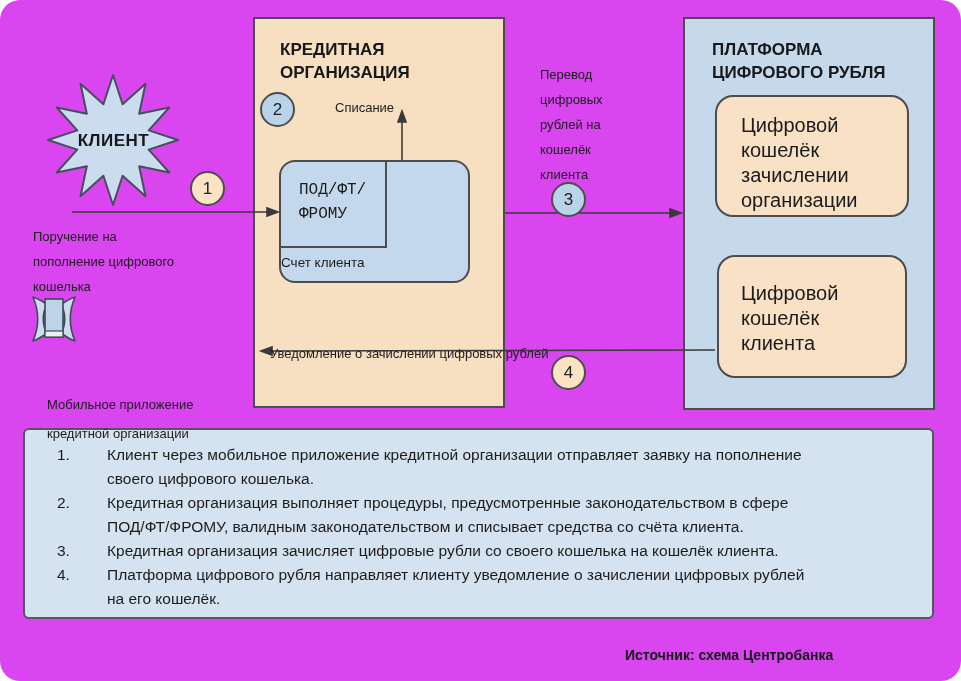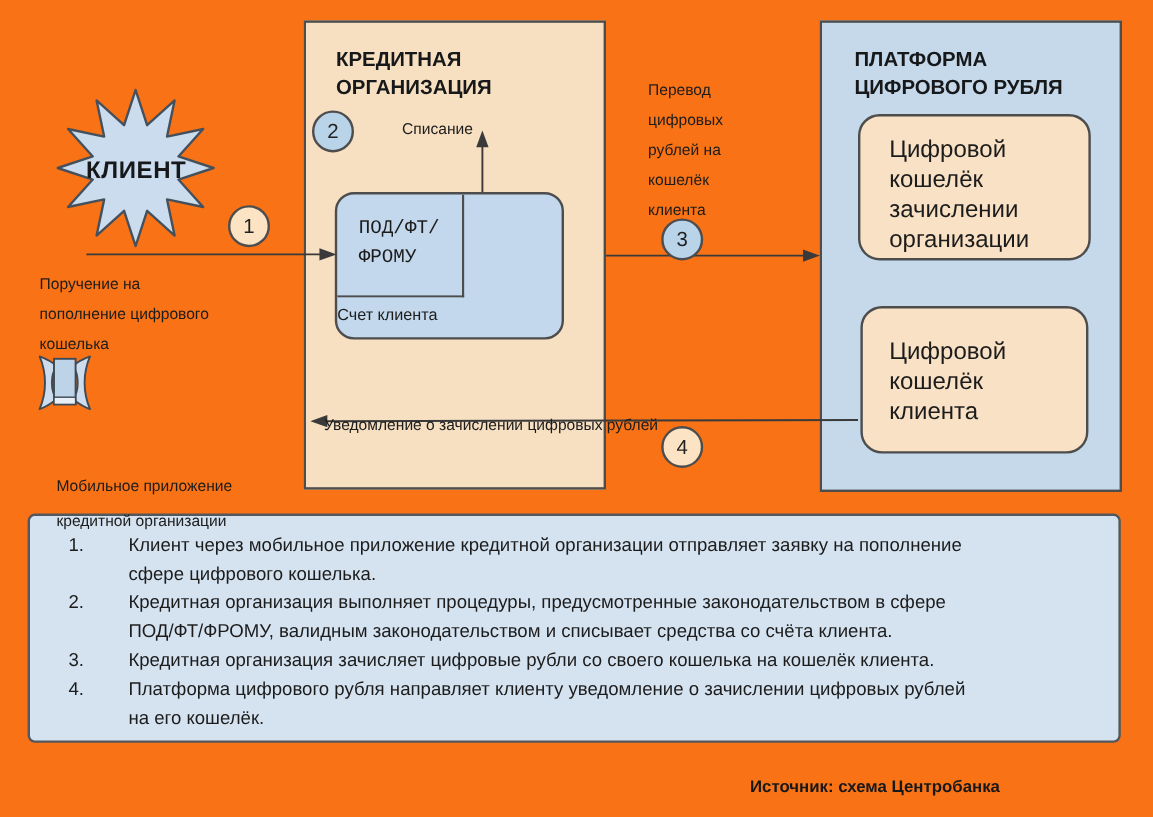--- a/index.html
+++ b/index.html
@@ -1,18 +1,18 @@
 <!DOCTYPE html>
 <html><head>
 <meta charset="utf-8">
 <style>
   html,body { margin:0; padding:0; background:#ffffff; }
   .stage {
-    position:relative; width:961px; height:681px; background:#f97316;
-    font-family:"Liberation Sans", sans-serif; color:#1c1c1c; overflow:hidden;
+    position:relative; width:961px; height:681px; background:#d946ef;
+    font-family:"Liberation Sans", sans-serif; color:#1c1c1c; overflow:hidden;border-radius:20px;
   }
   .panel { position:absolute; border:2px solid #4d4d4d; box-sizing:border-box; z-index:1; }
   .credit-panel   { left:253px; top:17px; width:252px; height:391px; background:#f7dfc1; }
   .platform-panel { left:683px; top:17px; width:252px; height:393px; background:#c5d9eb; }
   .panel-title { position:absolute; font-weight:bold; font-size:17px; line-height:23px; color:#17181a; }
   .credit-title   { left:25px; top:19px; }
   .platform-title { left:27px; top:19px; }
 
   .account-box { position:absolute; left:24px; top:141px; width:191px; height:123px;
     background:#c3d8ec; border:2px solid #4d4d4d; border-radius:16px; box-sizing:border-box; }
@@ -35,21 +35,21 @@
   .flow-label { position:absolute; font-size:13px; z-index:4; }
   .spisanie-label     { left:303px; top:100px;margin-left:32px; }
   .order-label        { left:33px;  top:224px; line-height:25px; }
   .transfer-label     { left:540px; top:62px;  line-height:25px; }
   .notification-label { left:270px; top:346px; white-space:nowrap;text-align:center; }
   .mobile-label       { left:47px;  top:390px; line-height:29px; }
 
   .star-wrap { position:absolute; left:47px; top:72px; width:133px; height:136px; z-index:2; }
   .star-wrap svg { position:absolute; left:0; top:0; }
   .star-label { position:absolute; left:0; right:0; top:59px; text-align:center;
-    font-weight:bold; font-size:20px; letter-spacing:0.5px; color:#17181a; }
+    font-weight:bold; font-size:17px; letter-spacing:0.5px; color:#17181a; }
 
   .phone-wrap { position:absolute; left:28px; top:296px; width:52px; height:46px; z-index:2; }
 
   .arrows { position:absolute; left:0; top:0; z-index:3; pointer-events:none; }
 
   .legend-panel { position:absolute; left:23px; top:428px; width:911px; height:191px;
     background:#d5e3f1; border:2px solid #54585d; border-radius:6px;
     box-sizing:border-box; padding:13px 18px 0 32px; z-index:1; }
   .legend-item { display:flex; font-size:15.5px; line-height:24px; color:#1c1c1c; }
   .legend-num  { width:50px; flex:none; }
@@ -150,21 +150,21 @@
   <div class="flow-label mobile-label">
     <div>Мобильное приложение</div>
     <div>кредитной организации</div>
   </div>
 
   <div class="legend-panel">
     <div class="legend-item">
       <div class="legend-num">1.</div>
       <div class="legend-text">
         <div>Клиент через мобильное приложение кредитной организации отправляет заявку на пополнение</div>
-        <div>сфере цифрового кошелька.</div>
+        <div>своего цифрового кошелька.</div>
       </div>
     </div>
     <div class="legend-item">
       <div class="legend-num">2.</div>
       <div class="legend-text">
         <div>Кредитная организация выполняет процедуры, предусмотренные законодательством в сфере</div>
         <div>ПОД/ФТ/ФРОМУ, валидным законодательством и списывает средства со счёта клиента.</div>
       </div>
     </div>
     <div class="legend-item">

